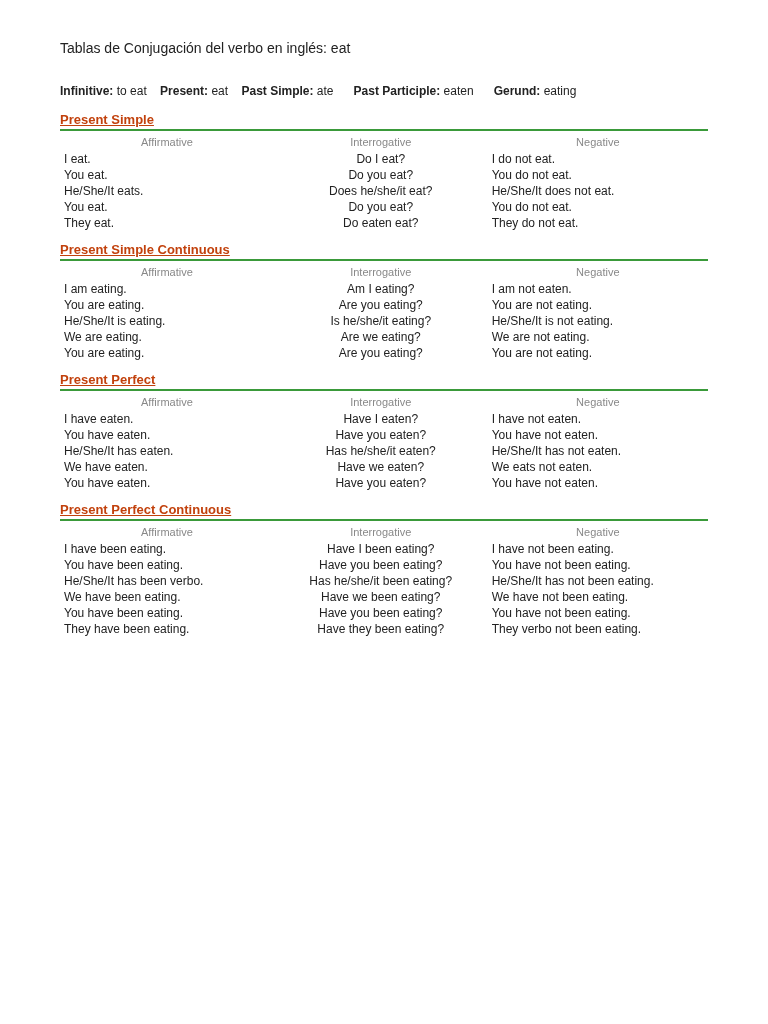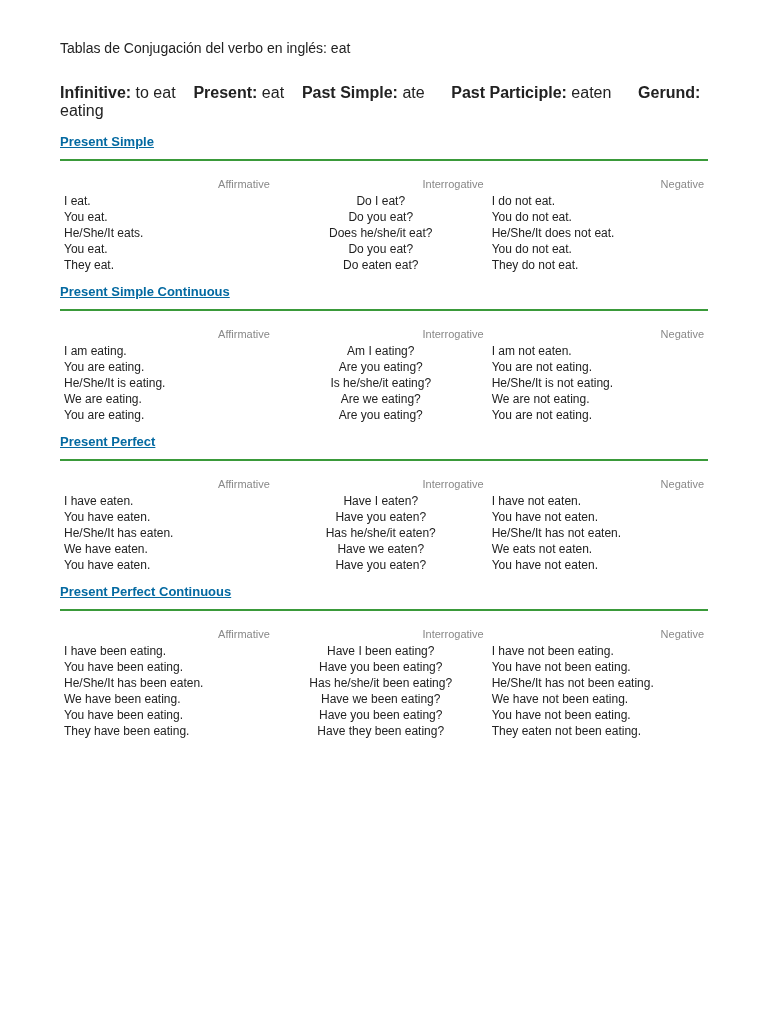--- a/index.html
+++ b/index.html
@@ -9,49 +9,49 @@
       font-size: 12px;
       color: #222;
       padding: 40px 60px;
     }
     .page-title {
       font-size: 14px;
       font-weight: normal;
       margin-bottom: 6px;
     }
     .forms-line {
-      font-size: 16px;
+      font-size: 12px;
       margin-bottom: 14px;
       margin-top: 28px;
     }
     .forms-line span.label {
       font-weight: bold;
     }
     .section {
       margin-bottom: 10px;
     }
     .section-title {
-      color: #0369a1;
+      color: #c2410c;
       font-weight: bold;
       font-size: 13px;
       text-decoration: underline;
       border-bottom: 2px solid #3a9a3a;
-      padding-bottom: 10px;
-      margin-bottom: 16px;
+      padding-bottom: 2px;
+      margin-bottom: 4px;
     }
     .tense-table {
       width: 100%;
       border-collapse: collapse;
       margin-bottom: 6px;
     }
     .tense-table th {
       font-weight: normal;
       color: #888;
       font-size: 11px;
-      text-align: right;
+      text-align: center;
       padding: 1px 4px 3px 4px;
     }
     .tense-table td {
       padding: 1px 4px;
       font-size: 12px;
       vertical-align: top;
     }
     .tense-table tr:last-child td {
       padding-bottom: 2px;
     }
@@ -214,35 +214,35 @@
             <td class="col-aff">I have been eating.</td>
             <td class="col-int">Have I been eating?</td>
             <td class="col-neg">I have not been eating.</td>
           </tr>
           <tr>
             <td class="col-aff">You have been eating.</td>
             <td class="col-int">Have you been eating?</td>
             <td class="col-neg">You have not been eating.</td>
           </tr>
           <tr>
-            <td class="col-aff">He/She/It has been eaten.</td>
+            <td class="col-aff">He/She/It has been verbo.</td>
             <td class="col-int">Has he/she/it been eating?</td>
             <td class="col-neg">He/She/It has not been eating.</td>
           </tr>
           <tr>
             <td class="col-aff">We have been eating.</td>
             <td class="col-int">Have we been eating?</td>
             <td class="col-neg">We have not been eating.</td>
           </tr>
           <tr>
             <td class="col-aff">You have been eating.</td>
             <td class="col-int">Have you been eating?</td>
             <td class="col-neg">You have not been eating.</td>
           </tr>
           <tr>
             <td class="col-aff">They have been eating.</td>
             <td class="col-int">Have they been eating?</td>
-            <td class="col-neg">They eaten not been eating.</td>
+            <td class="col-neg">They verbo not been eating.</td>
           </tr>
         </tbody>
       </table>
     </div>
   </div>
 
 </body></html>

